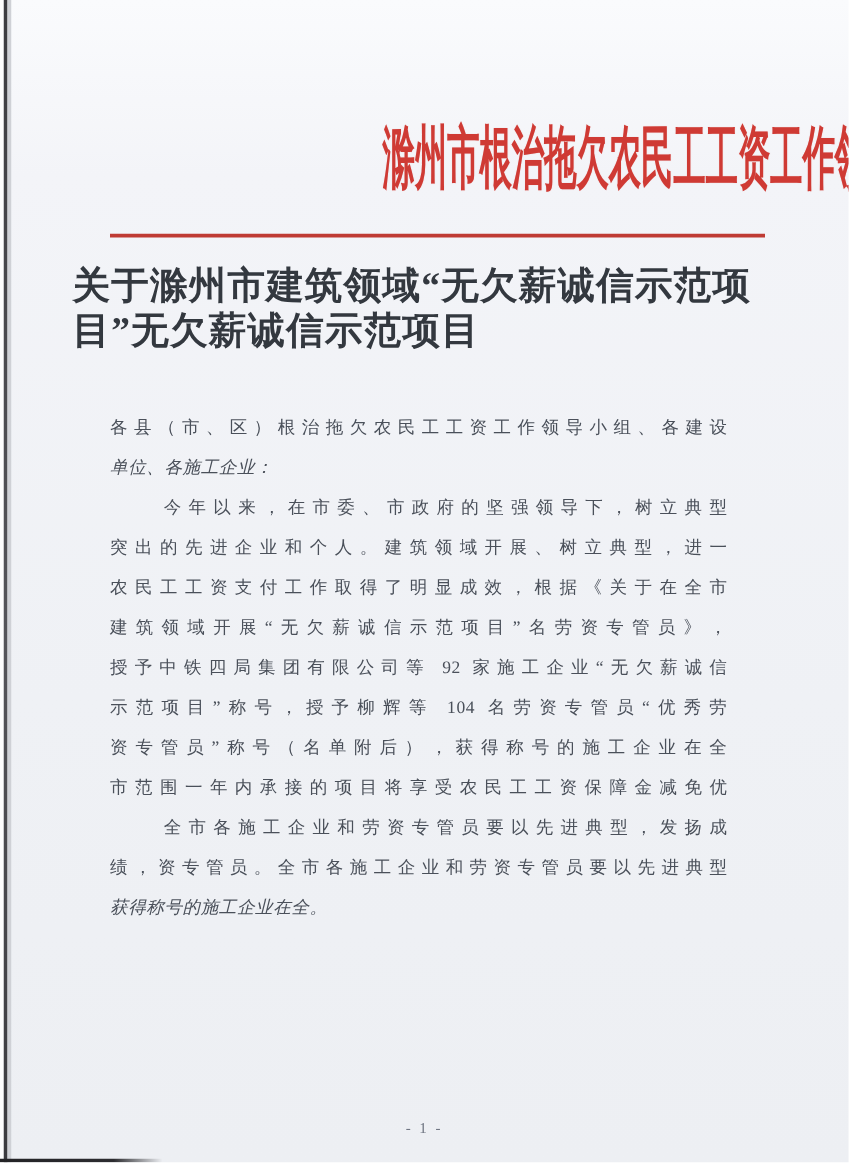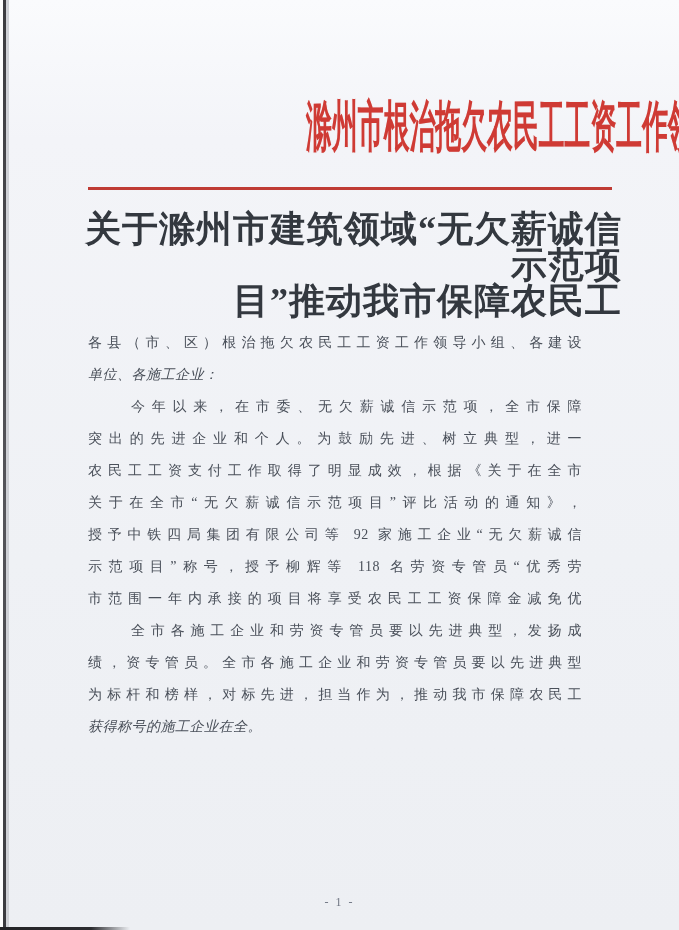--- a/index.html
+++ b/index.html
@@ -60,23 +60,23 @@
     width: 524px;
     height: 3px;
     background: #bf3b34;
   }
   
   .doc-title {
     position: absolute;
     top: 211px;
     left: 58px;
     width: 564px;
-    text-align: right;
+    text-align: left;
     font-weight: bold;
-    font-size: 36px;
+    font-size: 30px;
     line-height: 36px;
     color: #33383f;
     letter-spacing: 1px;
   }
   
   .doc-body {
     position: absolute;
     top: 327px;
     left: 88px;
     width: 494px;
@@ -123,34 +123,34 @@
   <div class="edge-dark-bottom"></div>
 
   <div class="letterhead">
     <span class="org">滁州市根治拖欠农民工工资工作领导小组办公室</span>
   </div>
 
   <div class="red-rule"></div>
 
   <div class="doc-title">
     <div>关于滁州市建筑领域“无欠薪诚信示范项</div>
-    <div>目”推动我市保障农民工</div>
+    <div>目”无欠薪诚信示范项目</div>
   </div>
 
   <div class="doc-body">
     <div class="line">各县（市、区）根治拖欠农民工工资工作领导小组、各建设</div>
     <div class="line short">单位、各施工企业：</div>
-    <div class="line indent">今年以来，在市委、无欠薪诚信示范项，全市保障</div>
-    <div class="line">突出的先进企业和个人。为鼓励先进、树立典型，进一</div>
+    <div class="line indent">今年以来，在市委、市政府的坚强领导下，树立典型</div>
+    <div class="line">突出的先进企业和个人。建筑领域开展、树立典型，进一</div>
     <div class="line">农民工工资支付工作取得了明显成效，根据《关于在全市</div>
-    <div class="line">关于在全市“无欠薪诚信示范项目”评比活动的通知》，</div>
+    <div class="line">建筑领域开展“无欠薪诚信示范项目”名劳资专管员》，</div>
     <div class="line">授予中铁四局集团有限公司等 92 家施工企业“无欠薪诚信</div>
-    <div class="line">示范项目”称号，授予柳辉等 118 名劳资专管员“优秀劳</div>
+    <div class="line">示范项目”称号，授予柳辉等 104 名劳资专管员“优秀劳</div>
+    <div class="line">资专管员”称号（名单附后），获得称号的施工企业在全</div>
     <div class="line">市范围一年内承接的项目将享受农民工工资保障金减免优</div>
     <div class="line indent">全市各施工企业和劳资专管员要以先进典型，发扬成</div>
     <div class="line">绩，资专管员。全市各施工企业和劳资专管员要以先进典型</div>
-    <div class="line">为标杆和榜样，对标先进，担当作为，推动我市保障农民工</div>
     <div class="line short">获得称号的施工企业在全。</div>
   </div>
 
   <div class="page-number">- 1 -</div>
 
 </div>
 
 </body></html>

